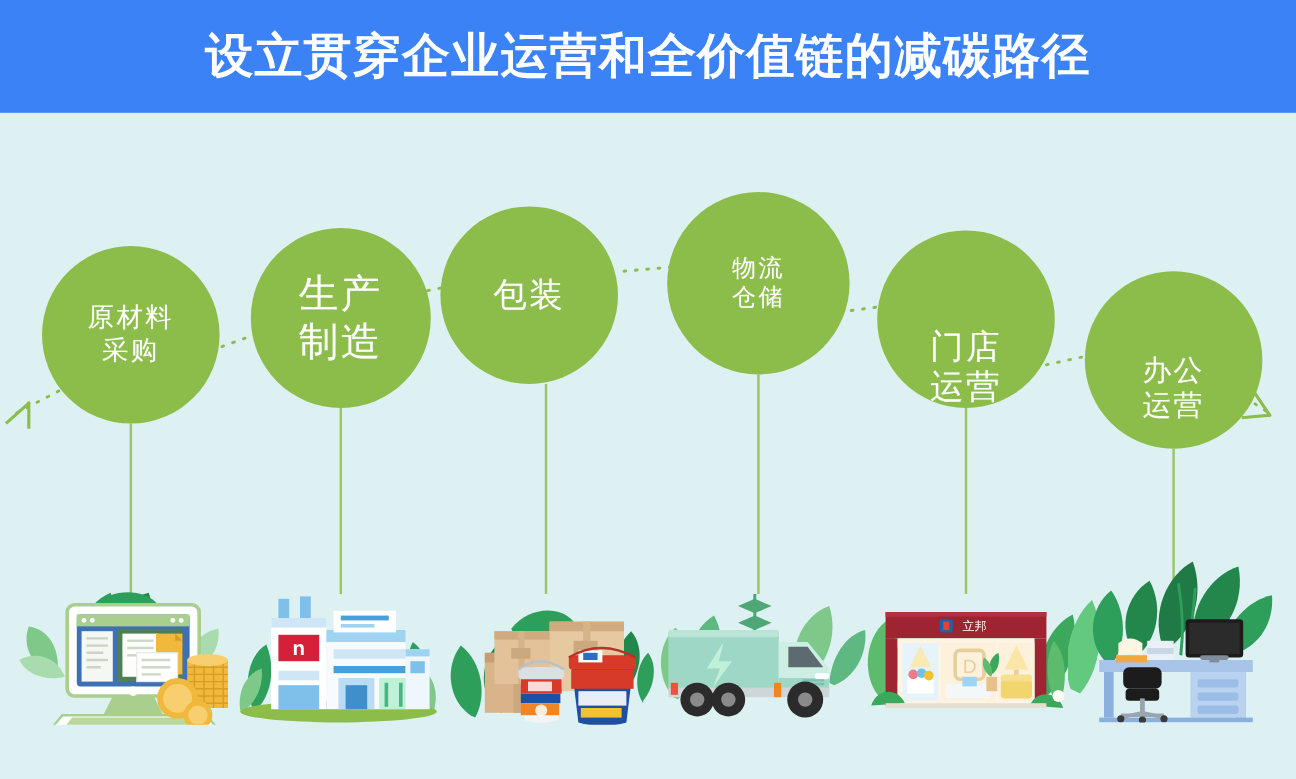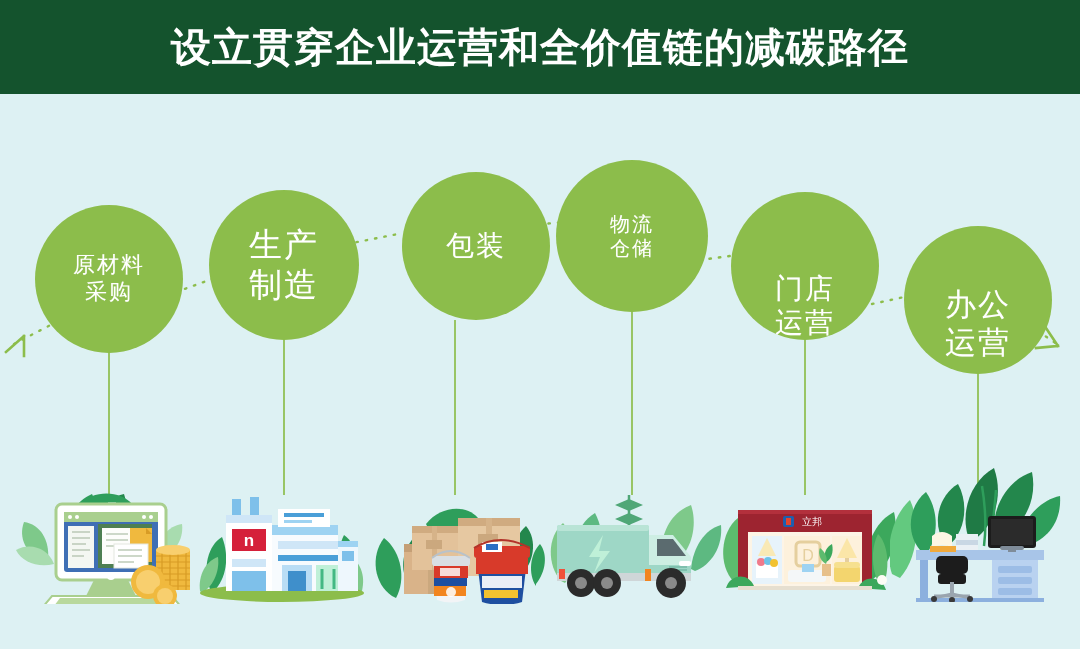--- a/index.html
+++ b/index.html
@@ -7,21 +7,21 @@
     width:1080px;height:649px;overflow:hidden;
     background:#ddf1f3;
     font-family:"Liberation Sans","DejaVu Sans",sans-serif;
     position:relative;
   }
   #stage{position:relative;width:1080px;height:649px;background:#ddf1f3;overflow:hidden;}
 
   
   .banner{
     position:absolute;left:0;top:0;width:1080px;height:94px;
-    background:#14532d;
+    background:#3b82f6;
     display:flex;align-items:center;justify-content:center;
   }
   .banner-title{
     color:#ffffff;font-size:40px;font-weight:bold;letter-spacing:1px;
     line-height:1;white-space:nowrap;
   }
 
   
   .flow{position:absolute;left:0;top:94px;width:1080px;height:555px;}
 
@@ -86,21 +86,21 @@
 
     <div class="node">
       <div class="bubble" style="left:209px;top:96px;width:150px;height:150px;">
         <span class="bubble-label" style="font-size:33px;">生产
 制造</span>
       </div>
       <div class="stem" style="left:283px;top:246px;height:155px;"></div>
     </div>
 
     <div class="node">
-      <div class="bubble" style="left:402px;top:78px;width:148px;height:148px;">
+      <div class="bubble" style="left:367px;top:78px;width:148px;height:148px;">
         <span class="bubble-label" style="font-size:28px;">包装</span>
       </div>
       <div class="stem" style="left:454px;top:226px;height:175px;"></div>
     </div>
 
     <div class="node">
       <div class="bubble" style="left:556px;top:66px;width:152px;height:152px;">
         <span class="bubble-label" style="font-size:20px;">物流
 仓储</span>
       </div>
@@ -110,21 +110,21 @@
     <div class="node">
       <div class="bubble" style="left:731px;top:98px;width:148px;height:148px;align-items:flex-end;">
         <span class="bubble-label" style="font-size:28px;">门店
 运营</span>
       </div>
       <div class="stem" style="left:804px;top:246px;height:155px;"></div>
     </div>
 
     <div class="node">
       <div class="bubble" style="left:904px;top:132px;width:148px;height:148px;">
-        <span class="bubble-label" style="font-size:31px;margin-top:48px;">办公
+        <span class="bubble-label" style="font-size:24px;margin-top:48px;">办公
 运营</span>
       </div>
       <div class="stem" style="left:977px;top:280px;height:122px;"></div>
     </div>
 
     <div class="illus" style="left:8px;top:370px;">
       <svg width="190" height="140" viewBox="0 0 190 140">
 
         <g>
           <path d="M38,96 C18,92 10,74 16,58 C32,60 42,76 40,96Z" fill="#7ec98a"></path>

